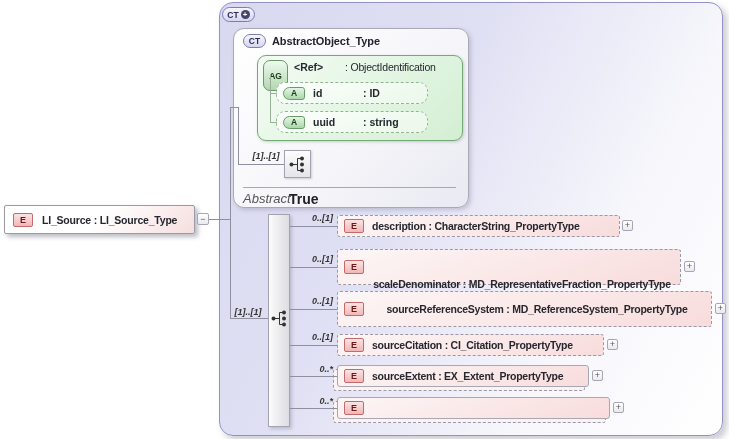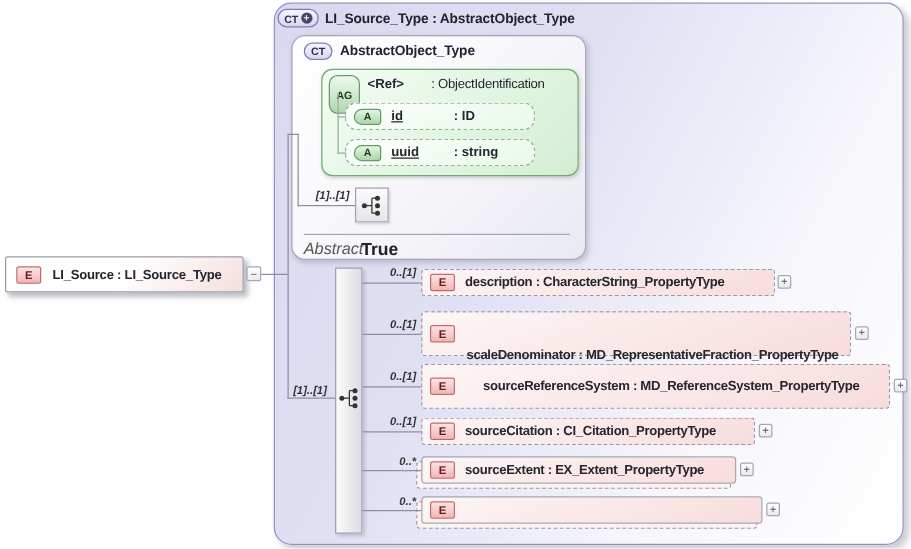--- a/index.html
+++ b/index.html
@@ -39,21 +39,21 @@
     background:linear-gradient(180deg,#eefaee,#b0d8b0);font-size:8.5px;font-weight:bold;color:#1d3a1d;}
   .ag-name{position:absolute;left:294px;top:61px;width:50px;font-size:10.5px;font-weight:bold;color:#26262e;}
   .ag-type{position:absolute;left:345px;top:61px;font-size:10.5px;font-weight:normal;color:#26262e;letter-spacing:-0.2px;}
   .attr{position:absolute;left:276px;width:152px;height:22px;display:flex;align-items:center;gap:8px;padding-left:6px;
     border:1px dashed #92b492;border-radius:9px;
     background:linear-gradient(160deg,#fcfffc 0%,#eaf8ea 100%);}
   .attr.a1{top:82px;}  .attr.a2{top:111px;}
   .a-badge{flex:0 0 auto;width:22px;height:13px;display:flex;align-items:center;justify-content:center;
     border:1px solid #679a67;border-radius:7px 3px 3px 7px;
     background:linear-gradient(180deg,#e4f6e4,#abd6ab);font-size:8.5px;font-weight:bold;color:#1d3a1d;}
-  .a-name{width:42px;font-size:10.5px;font-weight:bold;color:#26262e;text-decoration:underline;}
+  .a-name{width:42px;font-size:10.5px;font-weight:bold;color:#26262e;}
   .a-type{font-size:10.5px;font-weight:bold;color:#26262e;}
 
   
   .seq-box{position:absolute;display:flex;align-items:center;justify-content:center;
     border:1px solid #a2a2b0;background:linear-gradient(180deg,#fdfdfd,#e4e4ea);
     box-shadow:1px 1px 2px rgba(110,110,130,.3);}
   .seq-box.top{left:284px;top:150px;width:27px;height:28px;}
   .seq-bar{position:absolute;left:268px;top:214px;width:22px;height:213px;
     border:1px solid #a2a2b0;background:linear-gradient(90deg,#fcfcfc,#dcdce2);
     box-shadow:2px 2px 3px rgba(110,110,130,.3);}
@@ -128,21 +128,20 @@
 </head>
 <body>
 
 <div class="stage">
 
   <div class="ct-container"></div>
   <div class="ct-badge outer">
     <span>CT</span>
     <span class="plusdot">+</span>
   </div>
-  <div class="ct-title">LI_Source_Type : AbstractObject_Type</div>
 
   <div class="ao-box"></div>
   <div class="ct-badge inner">
     <span>CT</span>
   </div>
   <div class="ao-title">AbstractObject_Type</div>
 
   <div class="ag-box"></div>
   <div class="ag-badge">AG</div>
   <span class="ag-name">&lt;Ref&gt;</span>

